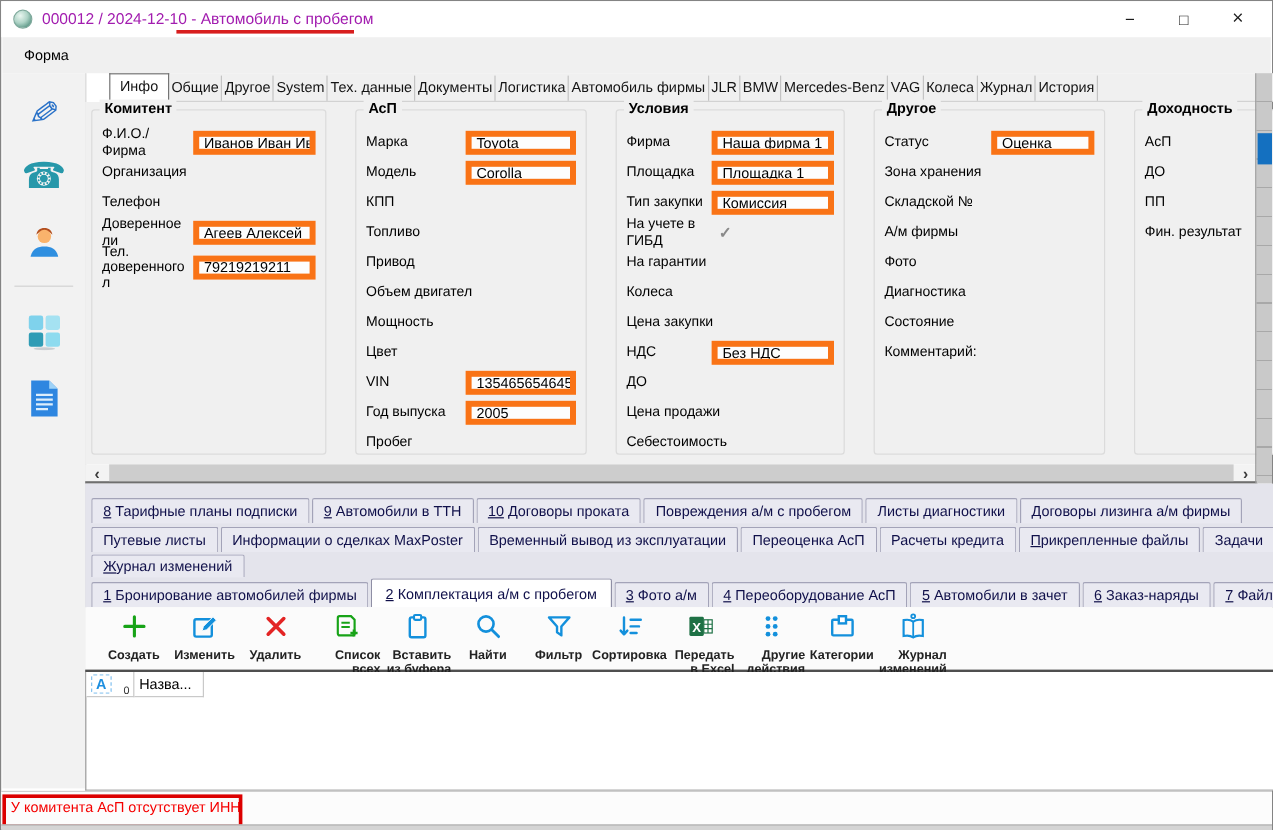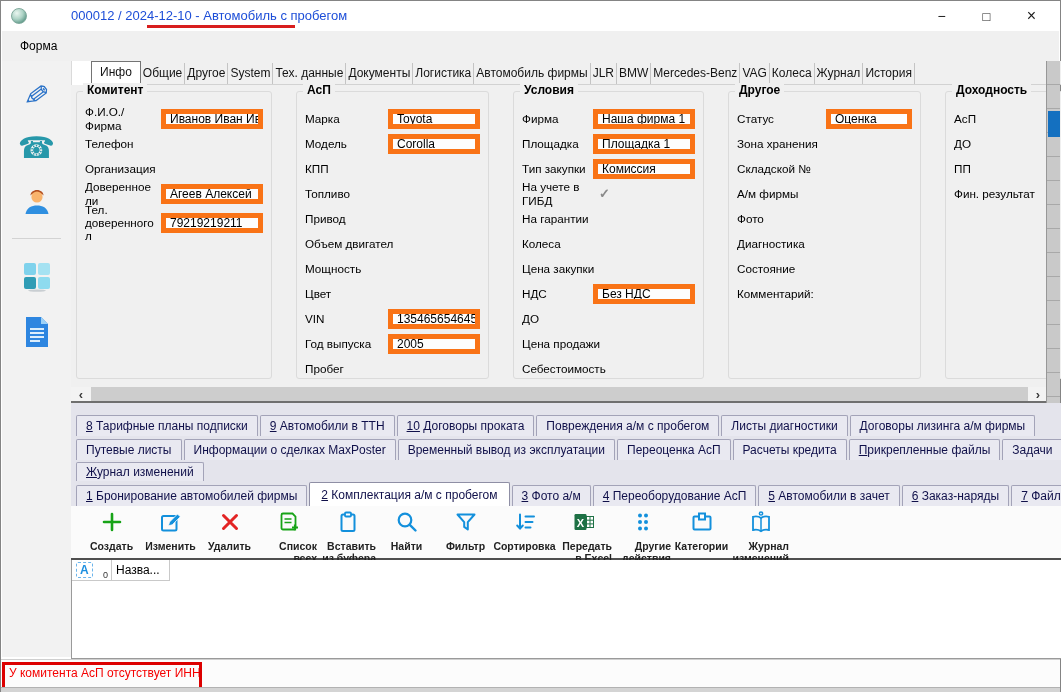--- a/index.html
+++ b/index.html
@@ -3,21 +3,21 @@
 <meta charset="utf-8">
 <style>
   html,body{margin:0;padding:0;width:1061px;height:692px;overflow:hidden;
     font-family:"Liberation Sans",sans-serif;background:#e8e8e8;}
   .window{position:absolute;inset:0;background:#fff;border:1px solid #848484;box-sizing:border-box;}
   
   .titlebar{position:absolute;top:0;left:0;right:0;height:30px;background:#fff;}
   .app-icon{position:absolute;left:10px;top:7px;width:16px;height:16px;border-radius:50%;
     background:radial-gradient(circle at 35% 30%,#eaf6f0 0%,#aed3c6 45%,#639c8c 78%,#4a8173 100%);
     border:1px solid #7fa99c;box-sizing:border-box;}
-  .title-text{position:absolute;left:34px;top:7px;font-size:13px;color:#1d4ed8;white-space:nowrap;margin-left:36px;}
+  .title-text{position:absolute;left:34px;top:7px;font-size:13px;color:#a21caf;white-space:nowrap;}
   .title-underline{position:absolute;left:146px;top:24px;width:148px;height:3px;background:#d81e1e;}
   .win-btn{position:absolute;top:0;width:45px;height:30px;display:flex;align-items:center;justify-content:center;
     font-size:14px;color:#1a1a1a;cursor:default;}
   .wb-min{left:918px;}.wb-max{left:963px;font-size:13px;}.wb-close{left:1008px;font-size:16px;}
   
   .menubar{position:absolute;top:30px;left:1px;right:1px;height:30px;background:#f0f0f0;}
   .menu-item{position:absolute;left:12px;top:7px;padding:1px 6px;font-size:12px;color:#000;}
   
   .sidebar{position:absolute;top:60px;left:1px;width:69px;bottom:34px;background:#f2f2f2;border-right:1px solid #dadada;}
   .side-item{position:absolute;left:0;width:69px;height:42px;display:flex;align-items:center;justify-content:center;}
@@ -157,24 +157,24 @@
     </div>
 
   <div class="form-panel">
       <div class="gbox g0">
         <div class="gtitle">Комитент</div>
         <div class="frow">
           <div class="flabel">Ф.И.О./Фирма</div>
           <div class="finput">Иванов Иван Ива</div>
         </div>
         <div class="frow">
+          <div class="flabel">Организация</div>
+        </div>
+        <div class="frow">
           <div class="flabel">Телефон</div>
-        </div>
-        <div class="frow">
-          <div class="flabel">Организация</div>
         </div>
         <div class="frow">
           <div class="flabel">Доверенное ли</div>
           <div class="finput">Агеев Алексей</div>
         </div>
         <div class="frow tall">
           <div class="flabel">Тел. доверенного л</div>
           <div class="finput">79219219211</div>
         </div>
       </div>

